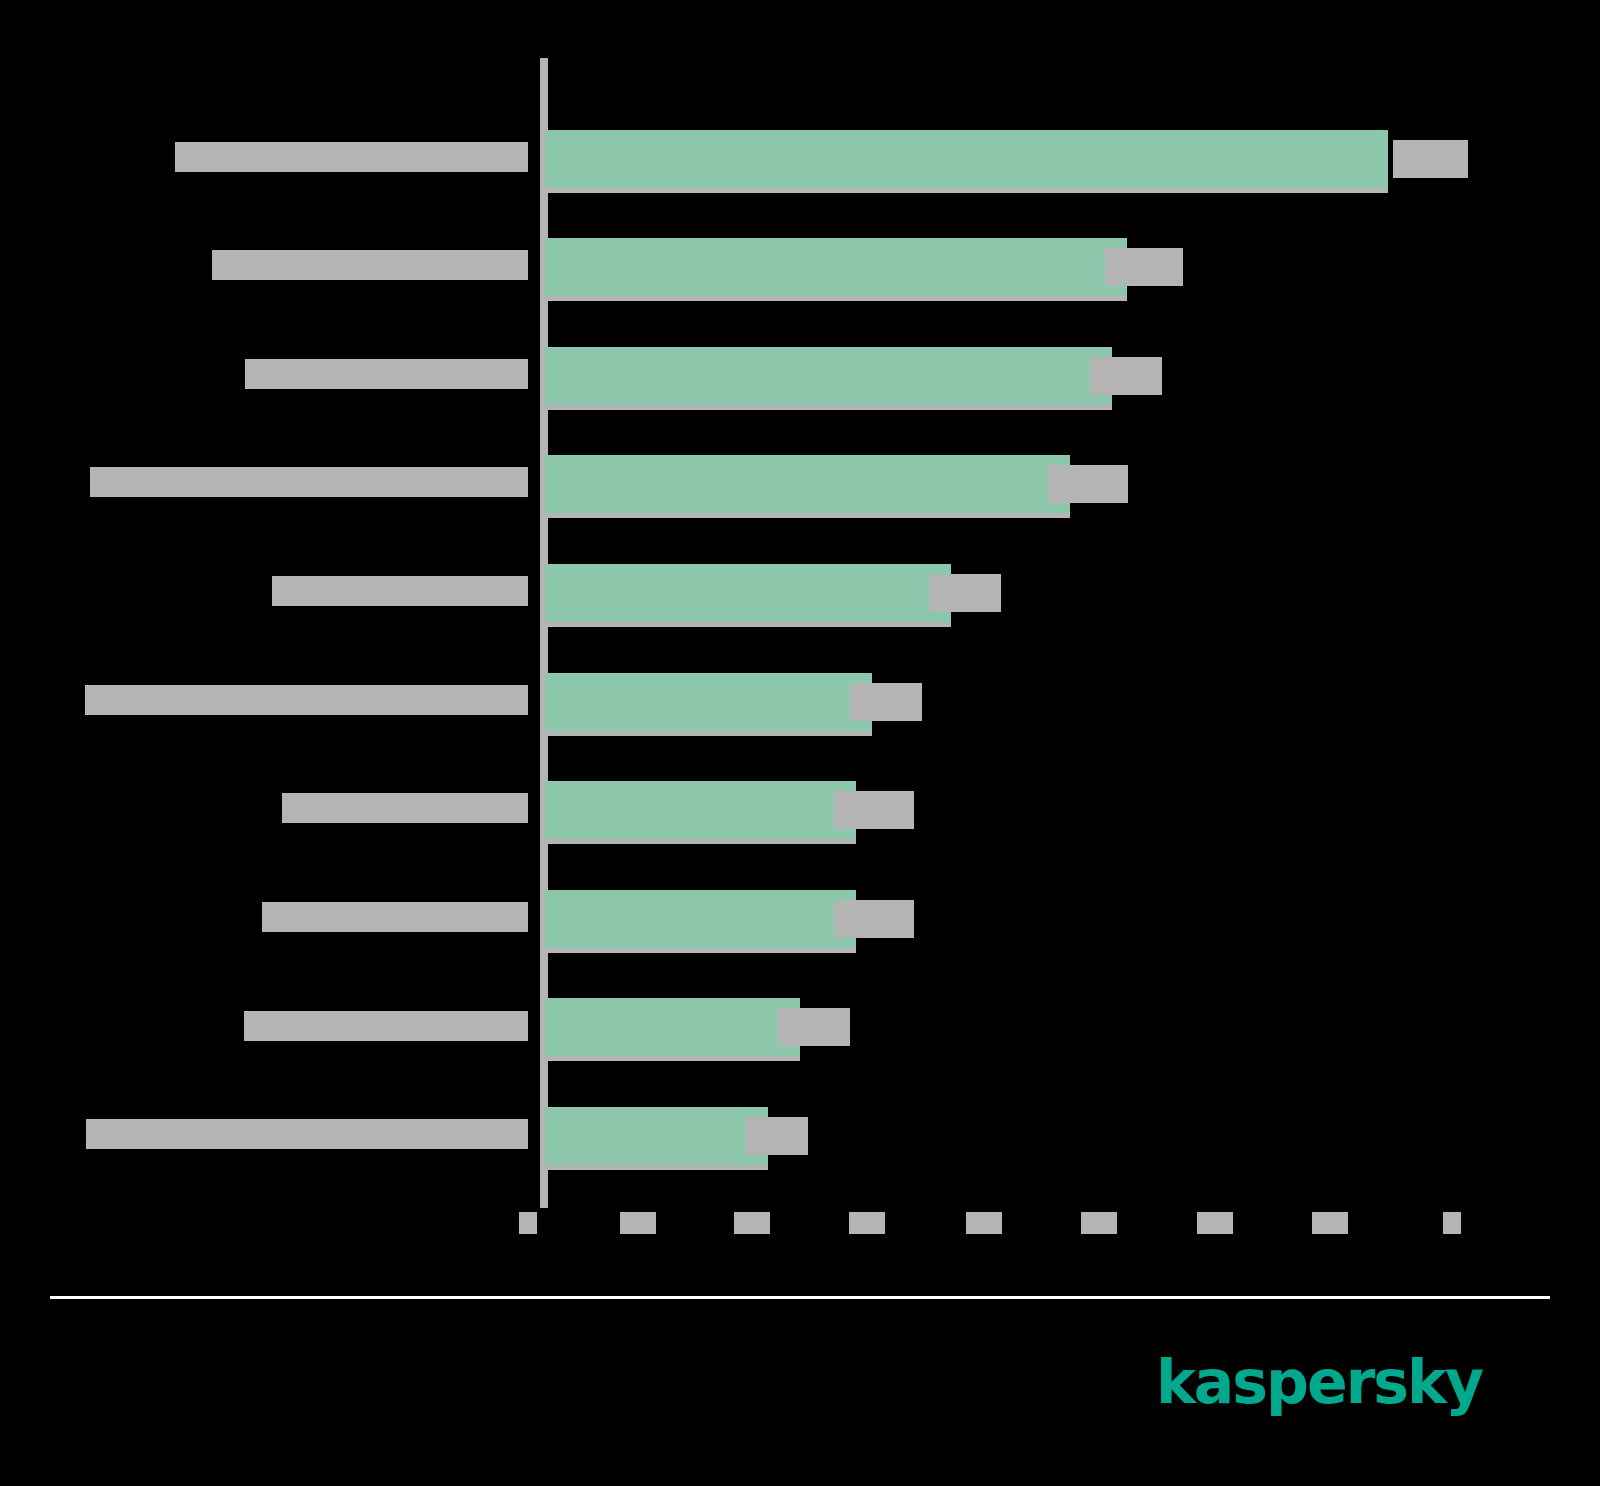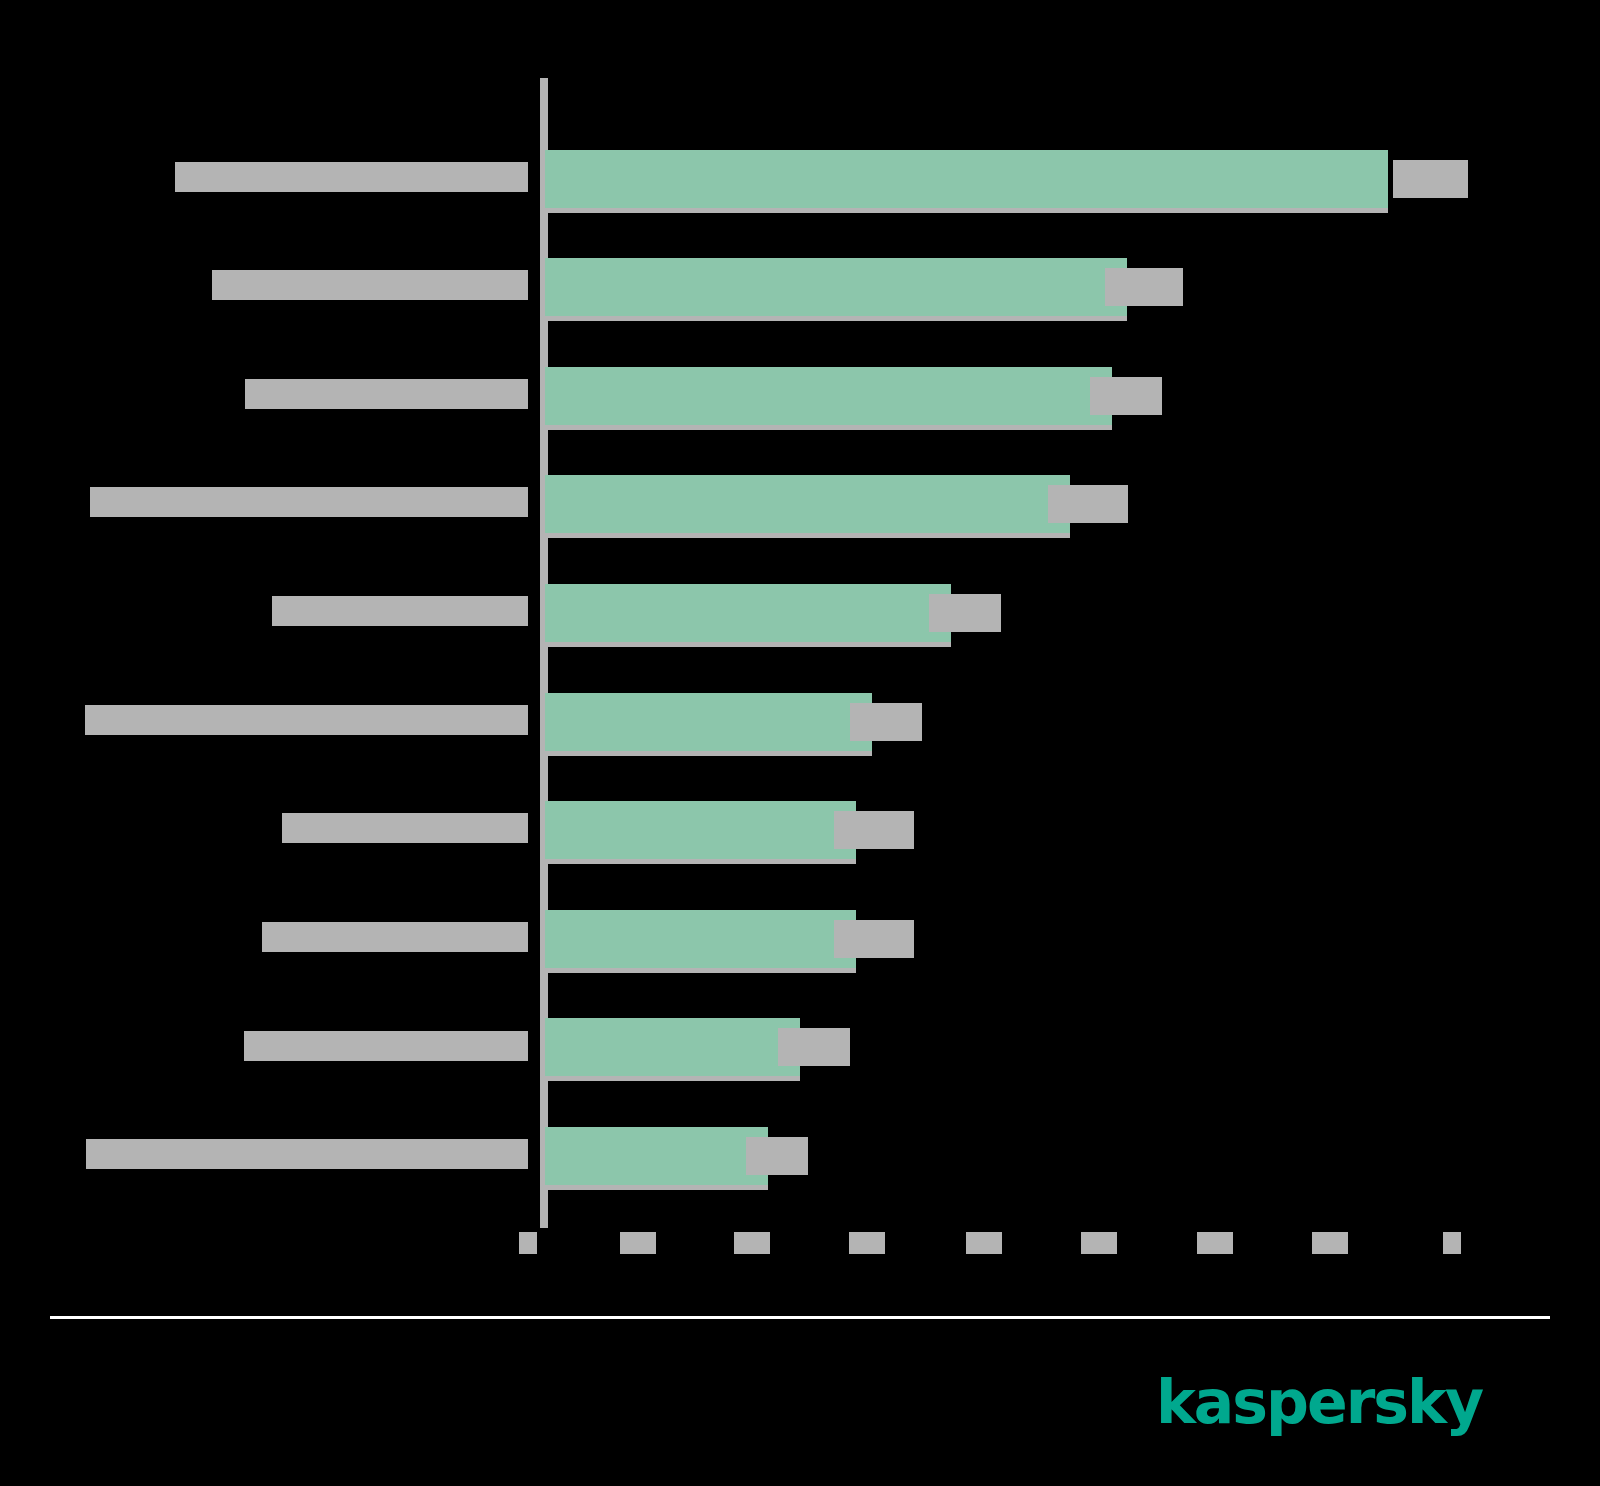--- a/index.html
+++ b/index.html
@@ -2,21 +2,21 @@
 <html><head>
 <meta charset="utf-8">
 <style>
   html,body{margin:0;padding:0;background:#000;}
   body{
     width:1600px;height:1486px;position:relative;overflow:hidden;
     font-family:"Liberation Sans", sans-serif;
     background:#000000;
   }
 
-  .chart-root{position:absolute;inset:0;margin-top:20px;}
+  .chart-root{position:absolute;inset:0;}
 
   
   .plot-area{position:absolute;left:0;top:0;width:1600px;height:1250px;}
 
   .y-axis-line{
     position:absolute;
     left:540px;top:58px;width:8px;height:1150px;
     background:#b4b4b4;
   }
 

